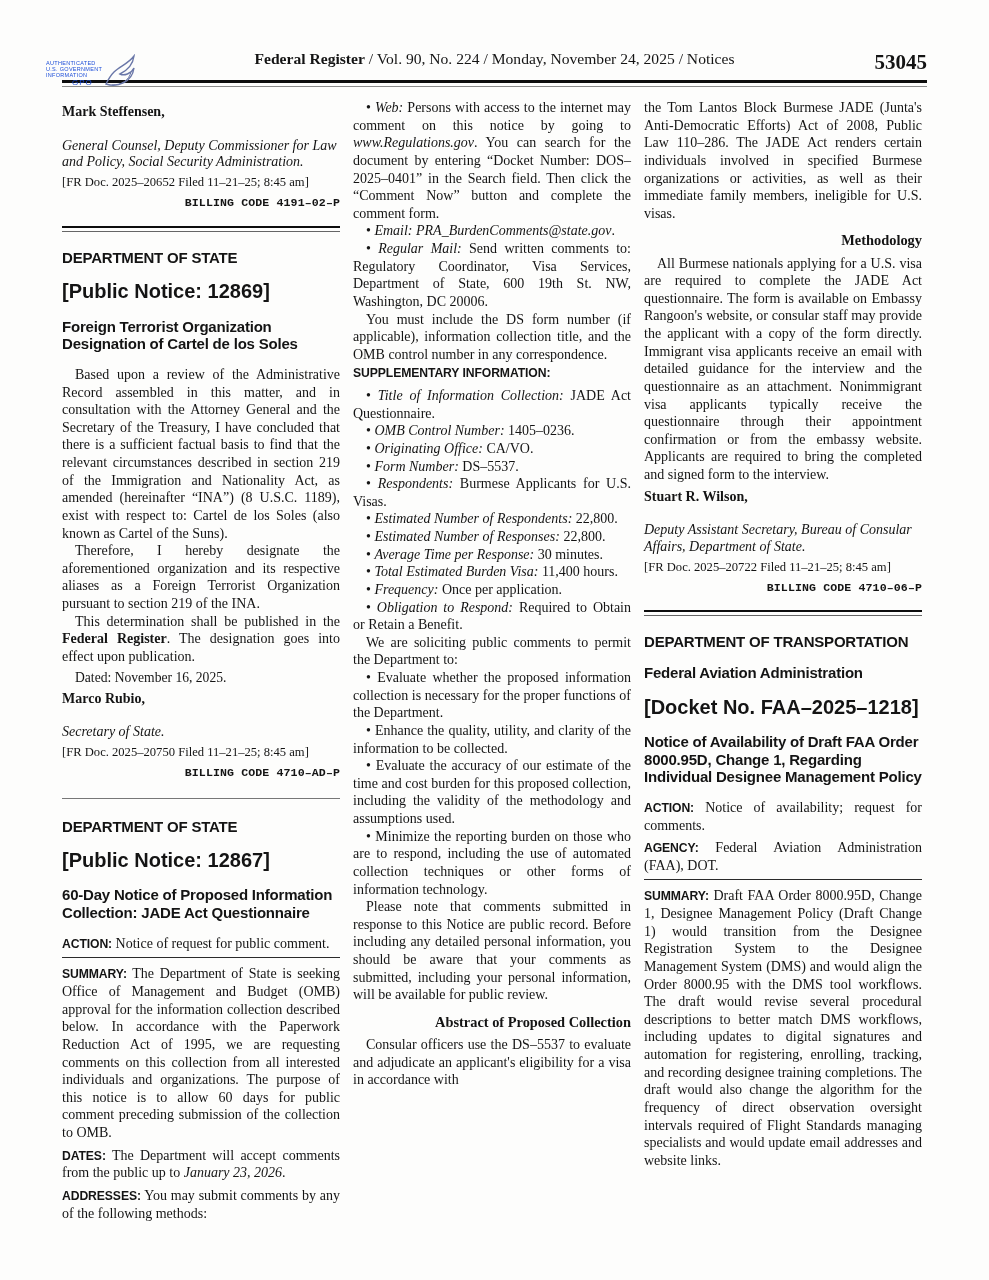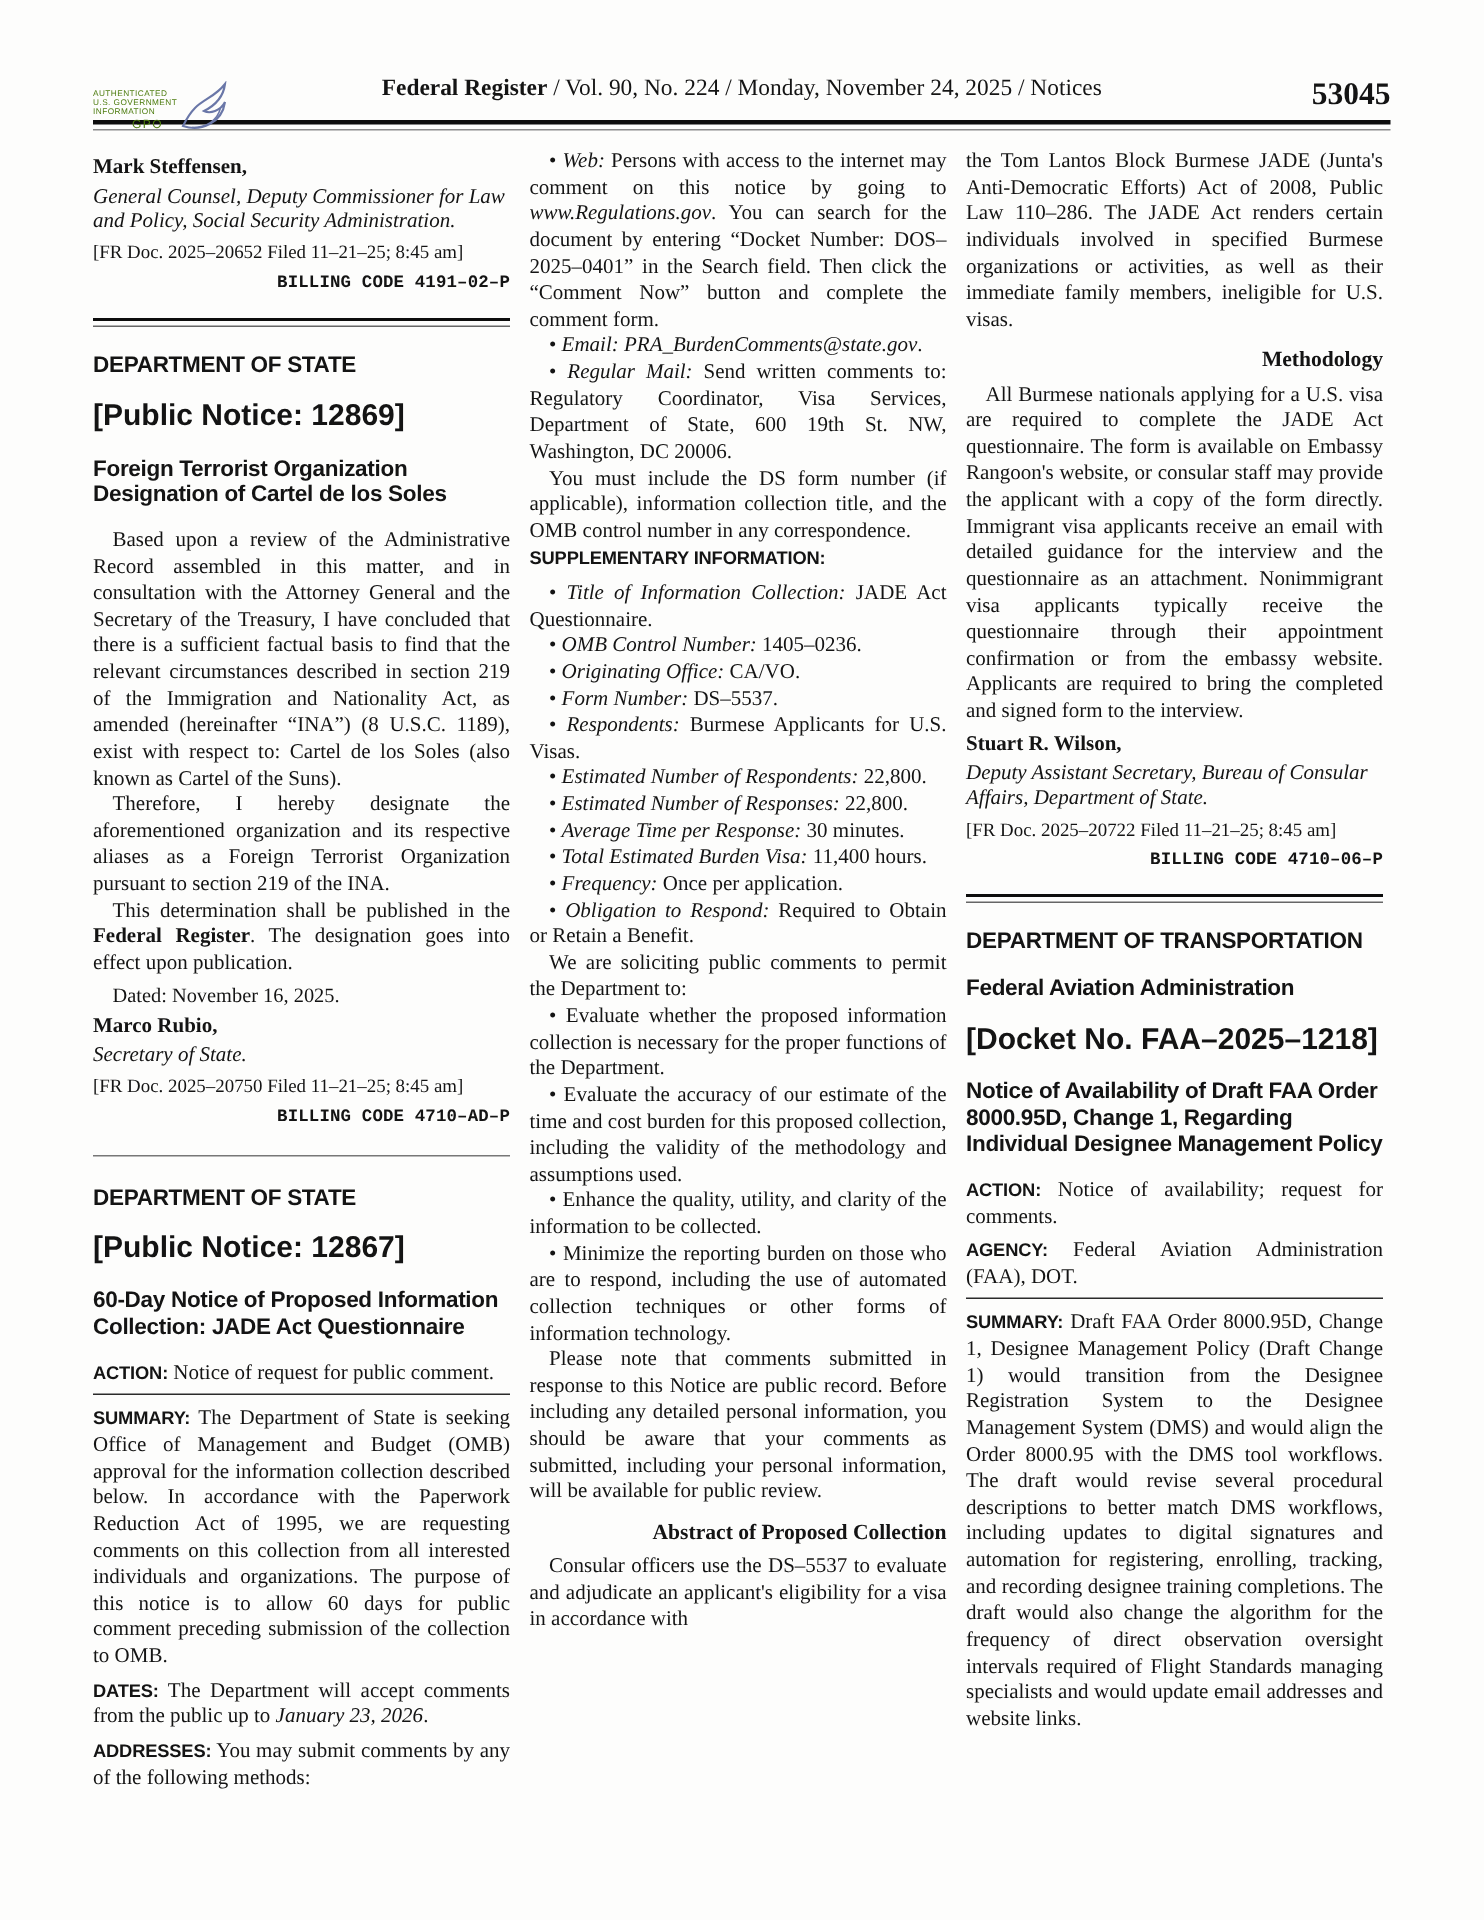--- a/index.html
+++ b/index.html
@@ -4,21 +4,21 @@
 <style>
   html,body{margin:0;padding:0;}
   body{
     width:989px;height:1280px;overflow:hidden;
     background:#fdfdfc;color:#141414;
     font-family:"Liberation Serif","DejaVu Serif",serif;
   }
   .page{position:relative;width:989px;height:1280px;}
 
   
-  .gpo-seal{position:absolute;top:10px;left:62px;width:110px;color:#4d7c0f;}
+  .gpo-seal{position:absolute;top:10px;left:46px;width:110px;color:#1d4ed8;}
   .gpo-text{font-family:"Liberation Sans",sans-serif;font-size:5.5px;line-height:6px;letter-spacing:.3px;}
   .gpo-gpo{font-family:"Liberation Sans",sans-serif;font-size:8px;letter-spacing:1px;margin-left:26px;}
   .gpo-swoosh{position:absolute;left:52px;top:-6px;}
 
   
   .page-header{position:relative;margin:50px 62px 0 62px;height:24px;}
   .header-line{text-align:center;font-size:15.6px;white-space:nowrap;}
   .fr-title{font-weight:bold;}
   .page-number{position:absolute;right:0;top:0;font-weight:bold;font-size:21px;}
   .header-rules{margin:6px 62px 0 62px;}
@@ -46,21 +46,21 @@
     font-size:20px;margin:0 0 13px;text-align:left;
   }
   .label{
     font-family:"Liberation Sans",sans-serif;font-weight:bold;
     font-size:12.2px;letter-spacing:-.1px;
   }
   p.label-para{margin:1px 0 5px;}
   p.heading-serif{font-weight:bold;font-size:14.4px;margin:9px 0 5px;text-align:right;}
   p.dated{font-size:13.6px;text-indent:13px;margin:3px 0 1px;text-align:left;}
   p.sig-name{font-weight:bold;margin-top:4px;text-align:left;}
-  p.sig-title{font-style:italic;line-height:1.2;margin-top:3px;text-align:left;}
+  p.sig-title{font-style:italic;line-height:1.2;margin-top:17px;text-align:left;}
   p.frdoc{font-size:12.6px;margin-top:4px;text-align:left;}
   p.billing{
     font-family:Liberation Mono, monospace;font-weight:bold;
     font-size:11.6px;margin:5px 0 2px;text-align:right;letter-spacing:.1px;
   }
   .rule-double{height:3px;border-top:2.6px solid #0d0d0d;border-bottom:1.2px solid #666;margin:15px 0 17px;}
   .rule-single{border-top:1.2px solid #777;margin:17px 0 19px;}
   .rule-thin{border-top:1px solid #2a2a2a;margin:5px 0 7px;}
 </style>
 </head>
@@ -134,22 +134,22 @@
         <p class="bullet"><span>• </span><span class="s-i">Form Number:</span><span> DS–5537.</span></p>
         <p class="bullet"><span>• </span><span class="s-i">Respondents:</span><span> Burmese Applicants for U.S. Visas.</span></p>
         <p class="bullet"><span>• </span><span class="s-i">Estimated Number of Respondents:</span><span> 22,800.</span></p>
         <p class="bullet"><span>• </span><span class="s-i">Estimated Number of Responses:</span><span> 22,800.</span></p>
         <p class="bullet"><span>• </span><span class="s-i">Average Time per Response:</span><span> 30 minutes.</span></p>
         <p class="bullet"><span>• </span><span class="s-i">Total Estimated Burden Visa:</span><span> 11,400 hours.</span></p>
         <p class="bullet"><span>• </span><span class="s-i">Frequency:</span><span> Once per application.</span></p>
         <p class="bullet"><span>• </span><span class="s-i">Obligation to Respond:</span><span> Required to Obtain or Retain a Benefit.</span></p>
         <p class="para indent"><span>We are soliciting public comments to permit the Department to:</span></p>
         <p class="bullet"><span>• Evaluate whether the proposed information collection is necessary for the proper functions of the Department.</span></p>
+        <p class="bullet"><span>• Enhance the quality, utility, and clarity of the information to be collected.</span></p>
         <p class="bullet"><span>• Evaluate the accuracy of our estimate of the time and cost burden for this proposed collection, including the validity of the methodology and assumptions used.</span></p>
-        <p class="bullet"><span>• Enhance the quality, utility, and clarity of the information to be collected.</span></p>
         <p class="bullet"><span>• Minimize the reporting burden on those who are to respond, including the use of automated collection techniques or other forms of information technology.</span></p>
         <p class="para indent"><span>Please note that comments submitted in response to this Notice are public record. Before including any detailed personal information, you should be aware that your comments as submitted, including your personal information, will be available for public review.</span></p>
         <p class="heading-serif">Abstract of Proposed Collection</p>
         <p class="para indent"><span>Consular officers use the DS–5537 to evaluate and adjudicate an applicant's eligibility for a visa in accordance with</span></p>
       </div>
     <div class="col">
         <p class="para"><span>the Tom Lantos Block Burmese JADE (Junta's Anti-Democratic Efforts) Act of 2008, Public Law 110–286. The JADE Act renders certain individuals involved in specified Burmese organizations or activities, as well as their immediate family members, ineligible for U.S. visas.</span></p>
         <p class="heading-serif">Methodology</p>
         <p class="para indent"><span>All Burmese nationals applying for a U.S. visa are required to complete the JADE Act questionnaire. The form is available on Embassy Rangoon's website, or consular staff may provide the applicant with a copy of the form directly. Immigrant visa applicants receive an email with detailed guidance for the interview and the questionnaire as an attachment. Nonimmigrant visa applicants typically receive the questionnaire through their appointment confirmation or from the embassy website. Applicants are required to bring the completed and signed form to the interview.</span></p>
         <p class="sig-name">Stuart R. Wilson,</p>

